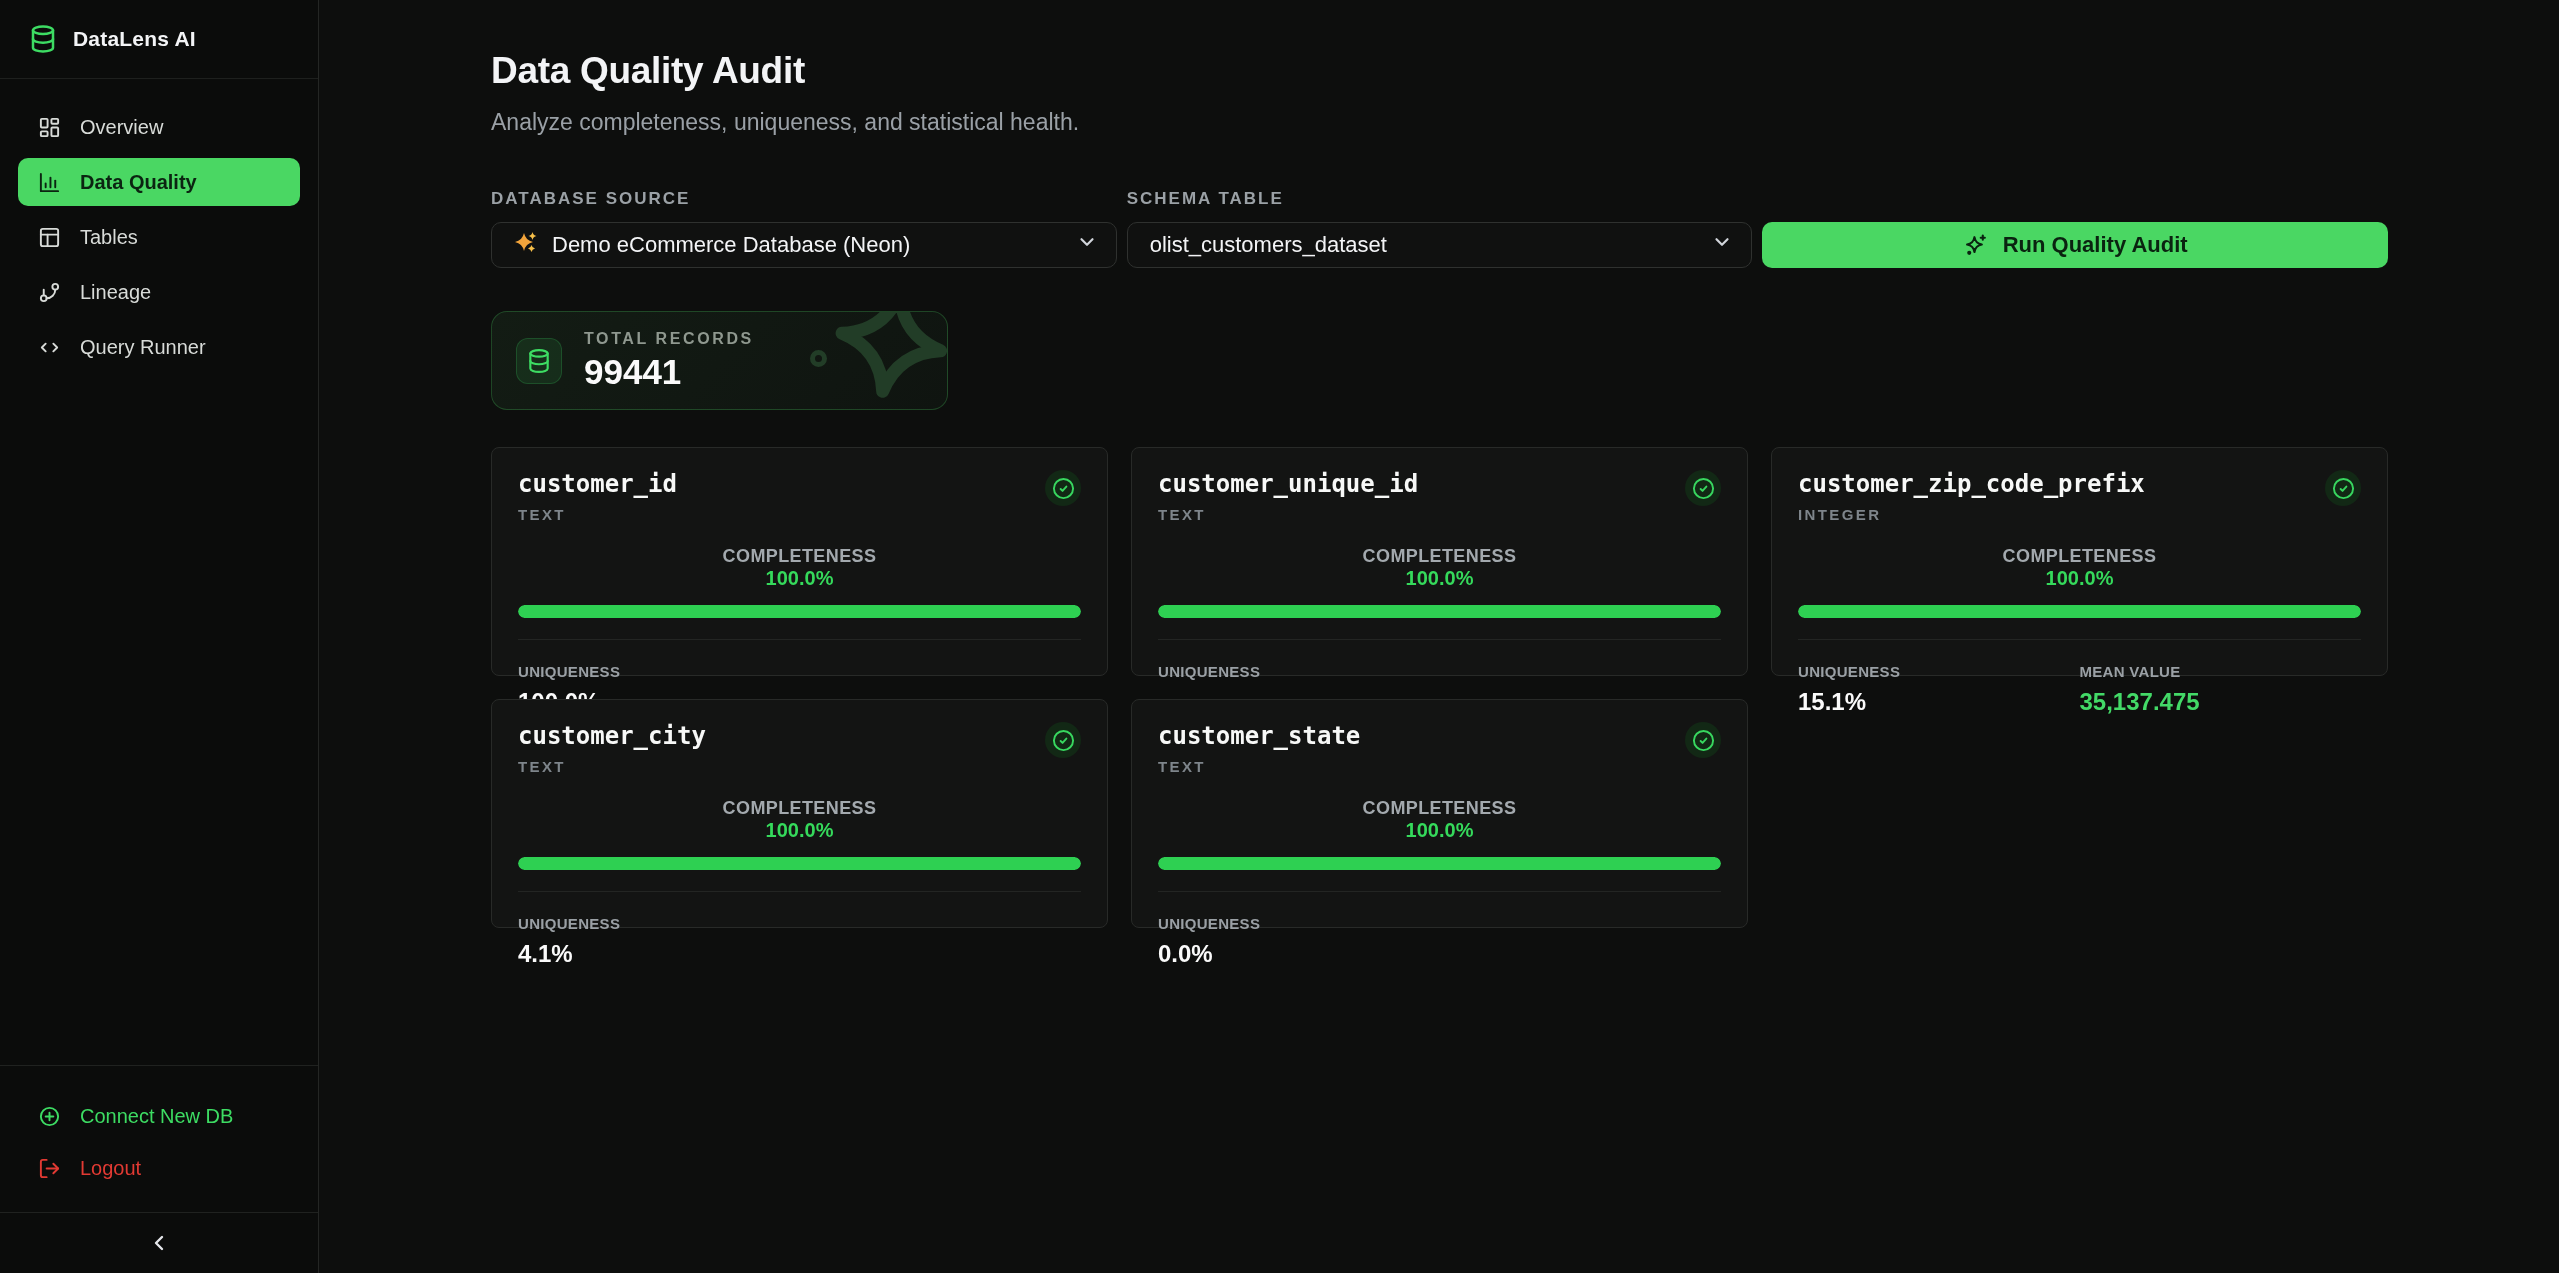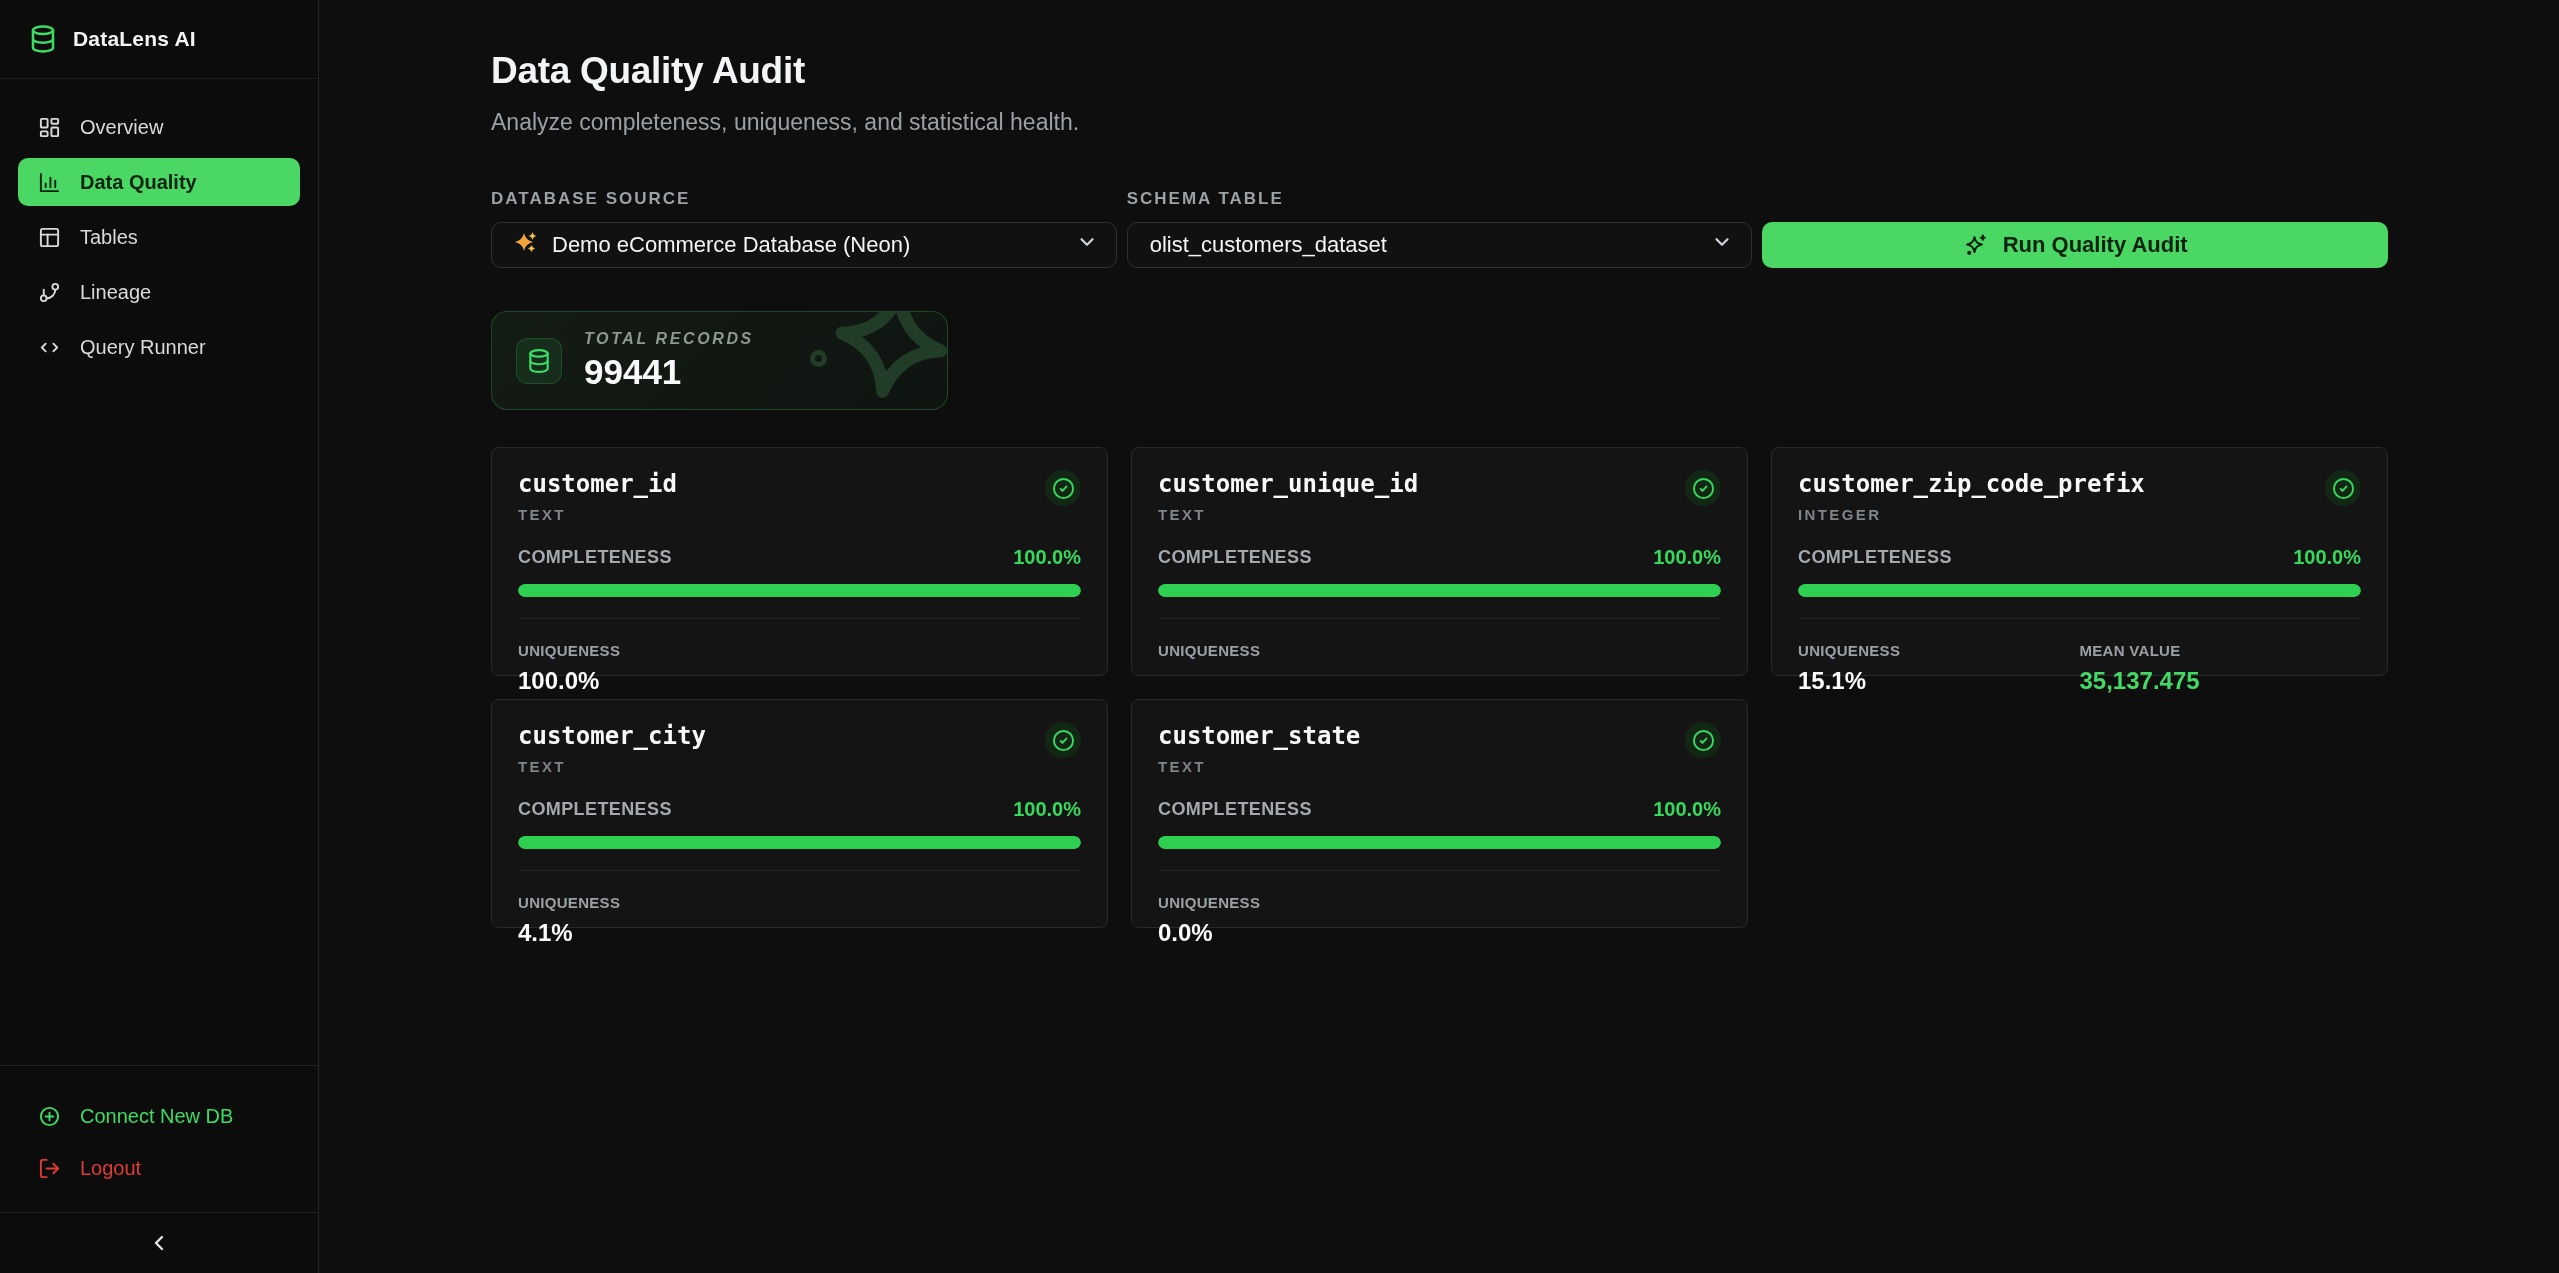--- a/index.html
+++ b/index.html
@@ -50,39 +50,39 @@
   .run-btn svg { width:25px; height:25px; stroke:#0a2310; }
 
   
   .summary-card { margin-top:43px; width:457px; height:99px; border-radius:16px;
                   background:linear-gradient(135deg,#131c14,#0f1410); border:1px solid rgba(74,215,99,.25);
                   display:flex; align-items:center; gap:22px; padding:0 24px;
                   position:relative; overflow:hidden; }
   .summary-icon { width:46px; height:46px; border-radius:12px; background:rgba(61,220,99,.1);
                   border:1px solid rgba(61,220,99,.2); display:flex; align-items:center; justify-content:center; }
   .summary-icon svg { width:26px; height:26px; stroke:#3ddc63; }
-  .summary-label { font-size:16px; font-weight:700; letter-spacing:2.6px; color:#8f988f;font-style:italic; }
+  .summary-label { font-size:16px; font-weight:700; letter-spacing:2.6px; color:#8f988f; }
   .summary-value { margin-top:4px; font-size:35px; font-weight:700; color:#fafafa; }
   .deco-sparkle { position:absolute; right:-4px; top:-30px; transform:rotate(10deg); }
   .deco-sparkle svg { width:120px; height:120px; stroke:#223d27; }
   .deco-ring { position:absolute; right:120px; top:38px; width:17px; height:17px; border-radius:50%;
                border:5px solid #223d27; }
 
   
   .cards { margin-top:37px; display:grid; grid-template-columns:repeat(3,1fr); gap:23px 23px; }
   .card { background:#131413; border:1px solid #282a28; border-radius:8px; padding:22px 26px 24px;
           height:229px; }
   .card-head { display:flex; justify-content:space-between; align-items:flex-start; }
   .col-name { font-family:"DejaVu Sans Mono","Liberation Mono",monospace; font-size:24px;
               font-weight:700; color:#f7f8f7; }
   .col-type { margin-top:8px; font-size:15px; font-weight:700; letter-spacing:2.4px; color:#7e858b; }
   .check-wrap { width:36px; height:36px; border-radius:50%; background:#122815;
                 display:flex; align-items:center; justify-content:center; }
   .check-wrap svg { width:23px; height:23px; stroke:#38d75f; }
-  .metric-row { margin-top:23px; display:flex; justify-content:space-between; align-items:center; }
+  .metric-row { margin-top:23px; display:flex; justify-content:space-between; align-items:center;flex-direction:column; }
   .metric-label { font-size:18px; font-weight:600; letter-spacing:.4px; color:#a3a9ae; }
   .metric-value { font-size:20px; font-weight:700; color:#35d95b; }
   .bar { margin-top:15px; height:13px; border-radius:7px; background:#1f211f; overflow:hidden; }
   .bar-fill { height:100%; border-radius:7px; background:#2ed052; }
   .divider { margin-top:21px; border-top:1px solid #232523; }
   .stats { margin-top:23px; display:flex; }
   .stat { flex:1; }
   .stat-label { font-size:15px; font-weight:600; letter-spacing:.3px; color:#9aa0a5; }
   .stat-value { margin-top:8px; font-size:24px; font-weight:700; color:#fafafa; }
   .stat-value.green { color:#43d967; }

